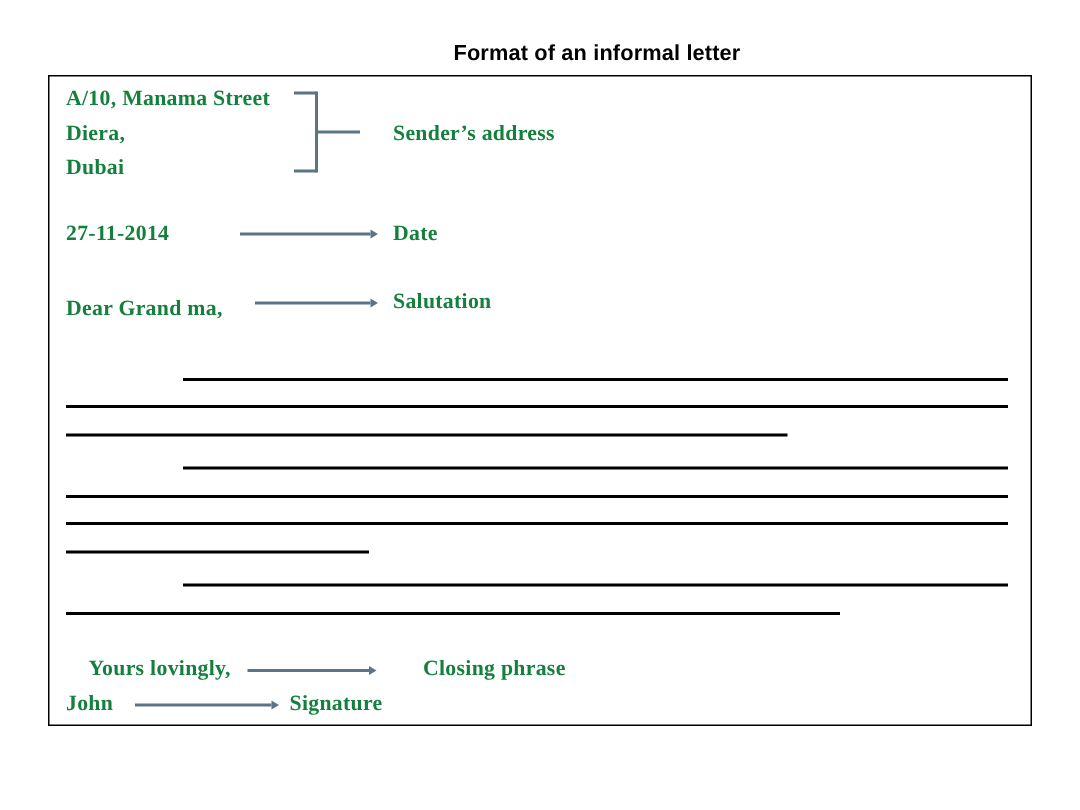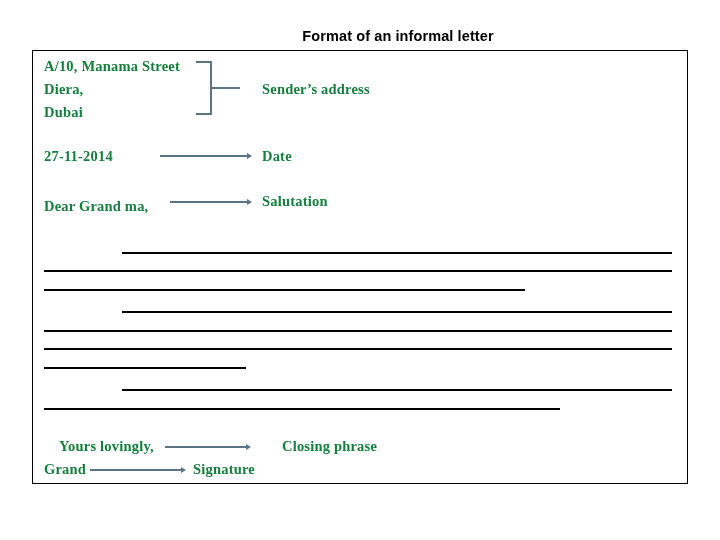--- a/index.html
+++ b/index.html
@@ -154,21 +154,21 @@
 
 <div class="ltxt" id="date-value">27-11-2014</div>
 <div class="ltxt" id="label-date">Date</div>
 
 <div class="ltxt" id="salutation">Dear Grand ma,</div>
 <div class="ltxt" id="label-salut">Salutation</div>
 
 <div class="ltxt" id="closing">Yours lovingly,</div>
 <div class="ltxt" id="label-closing">Closing phrase</div>
 
-<div class="ltxt" id="sign-name">Grand</div>
+<div class="ltxt" id="sign-name">John</div>
 <div class="ltxt" id="label-signature">Signature</div>
 
 <div id="dynamic-layer">
     <div class="body-line" style="left: 122px; top: 252px; width: 550px;"></div>
     <div class="body-line" style="left: 44px; top: 270px; width: 628px;"></div>
     <div class="body-line" style="left: 44px; top: 289px; width: 481px;"></div>
     <div class="body-line" style="left: 122px; top: 311px; width: 550px;"></div>
     <div class="body-line" style="left: 44px; top: 330px; width: 628px;"></div>
     <div class="body-line" style="left: 44px; top: 348px; width: 628px;"></div>
     <div class="body-line" style="left: 44px; top: 367px; width: 202px;"></div>

